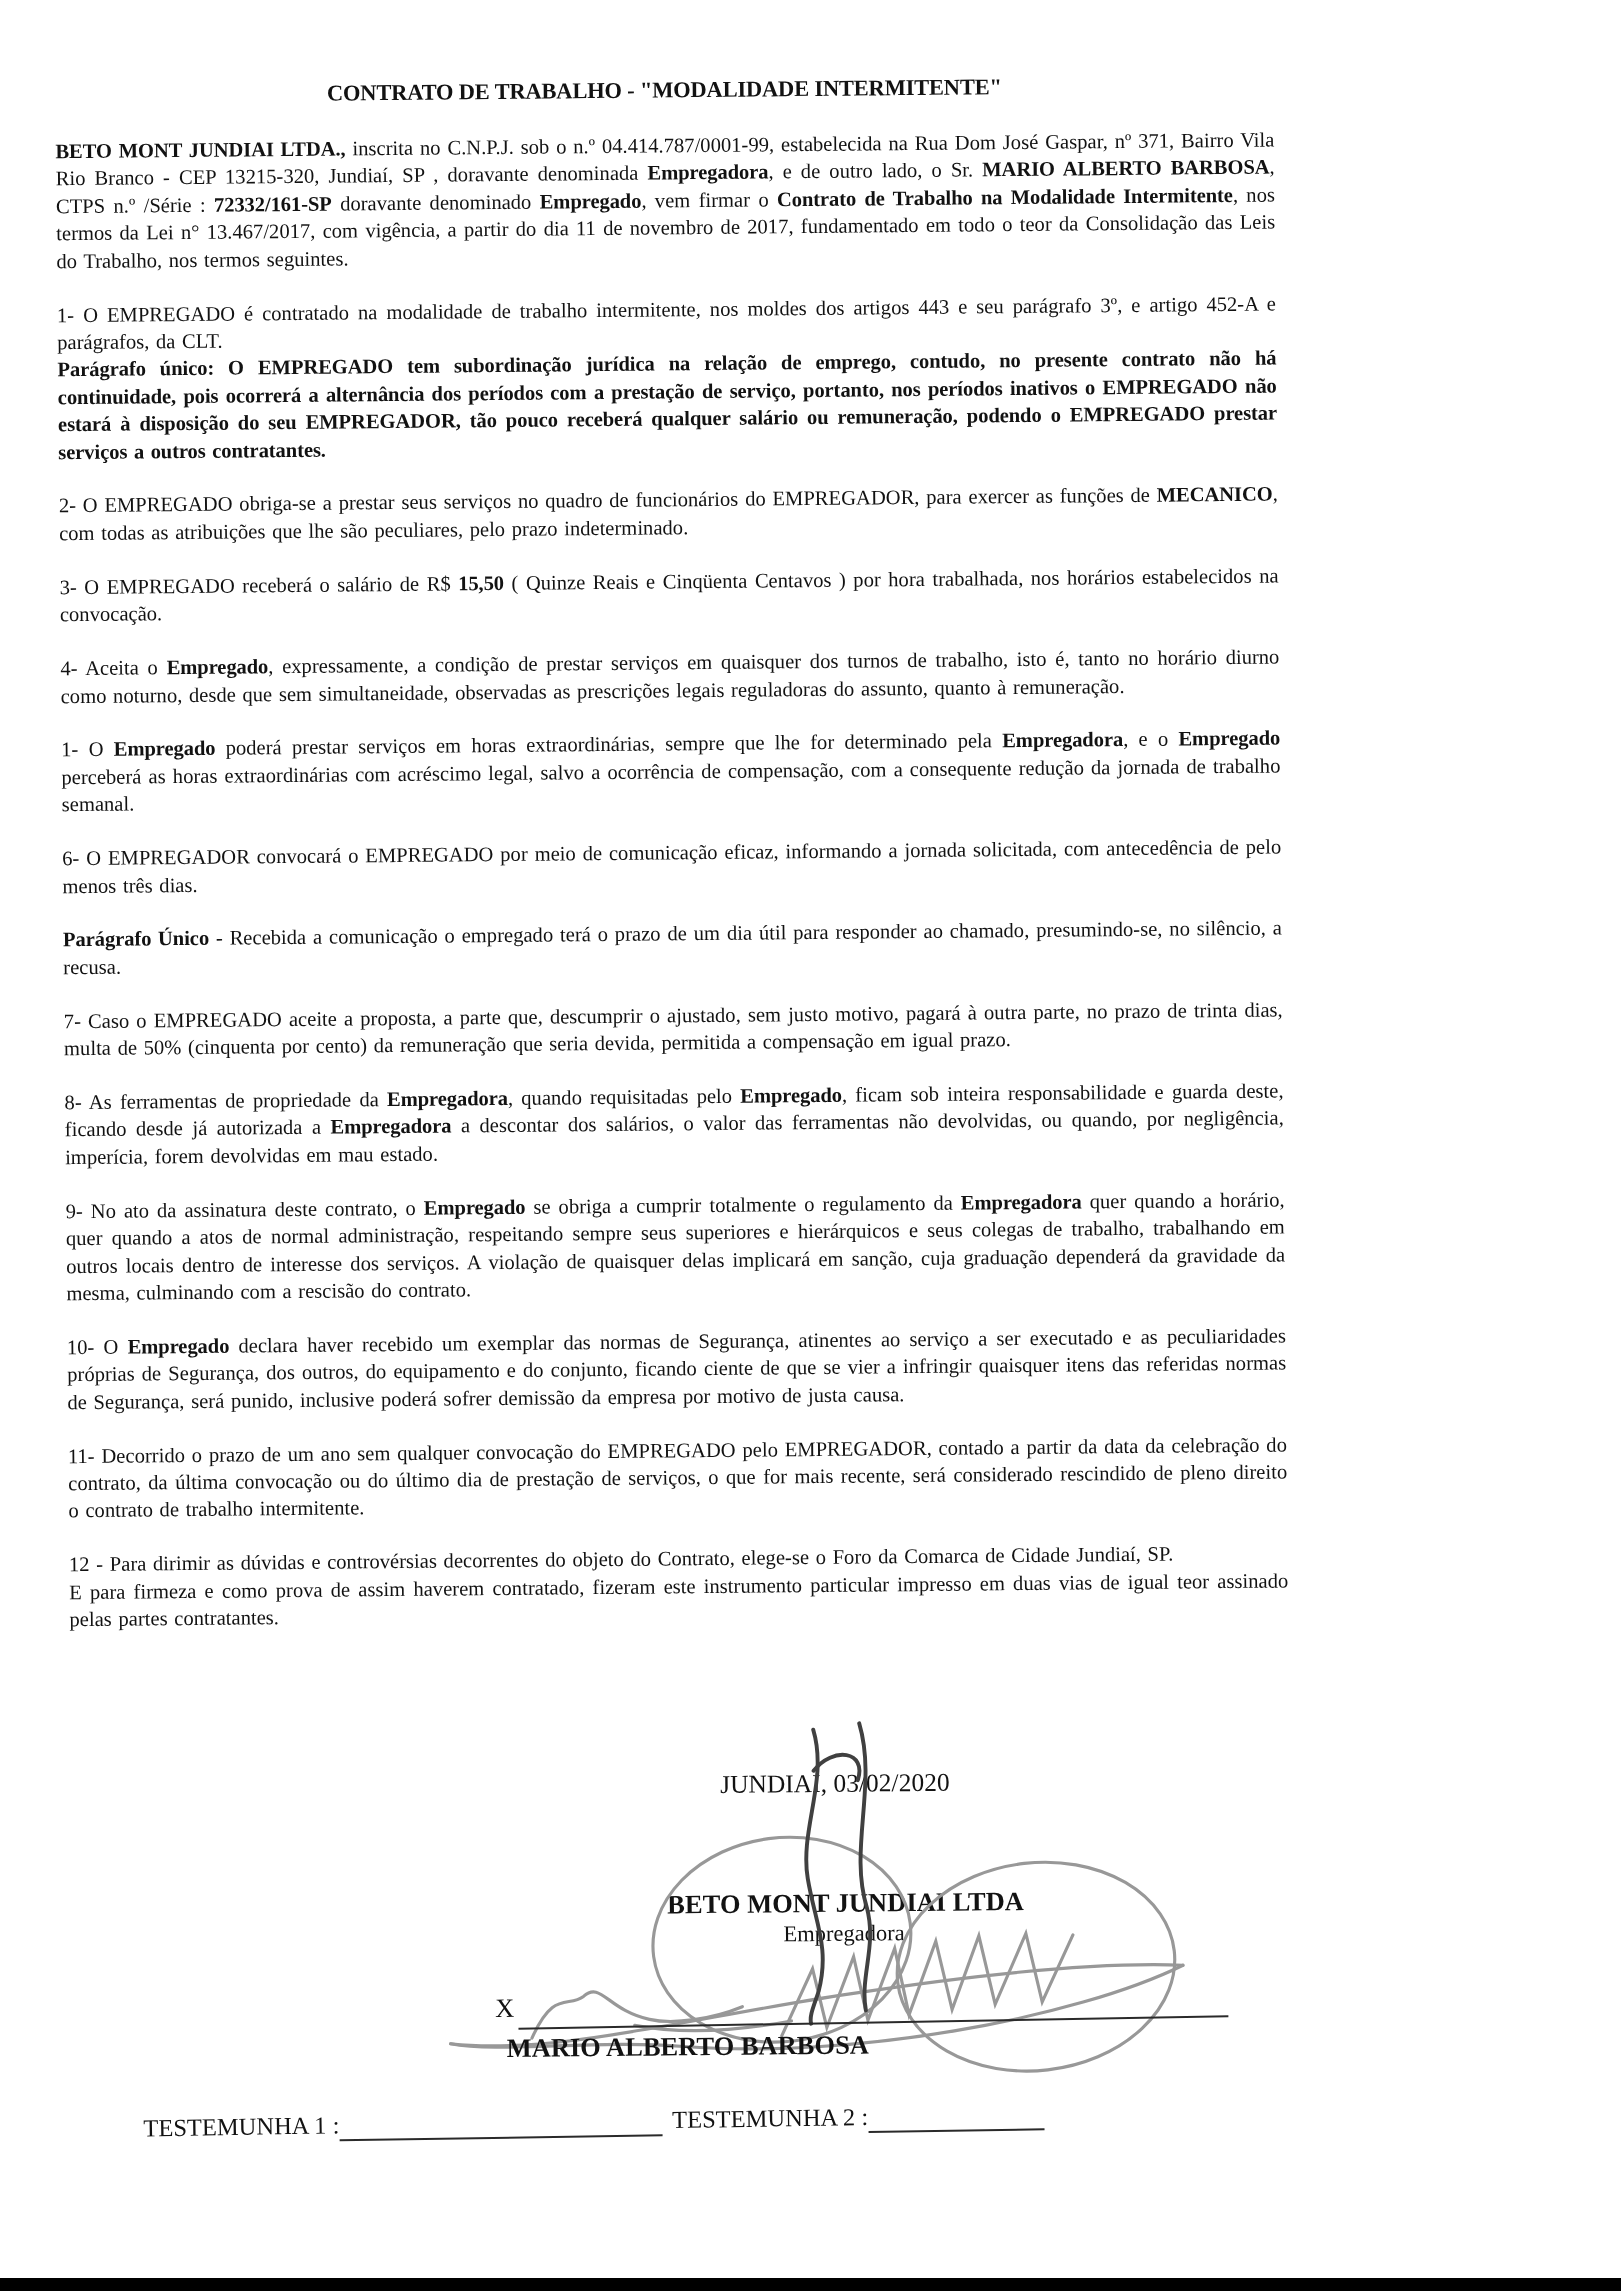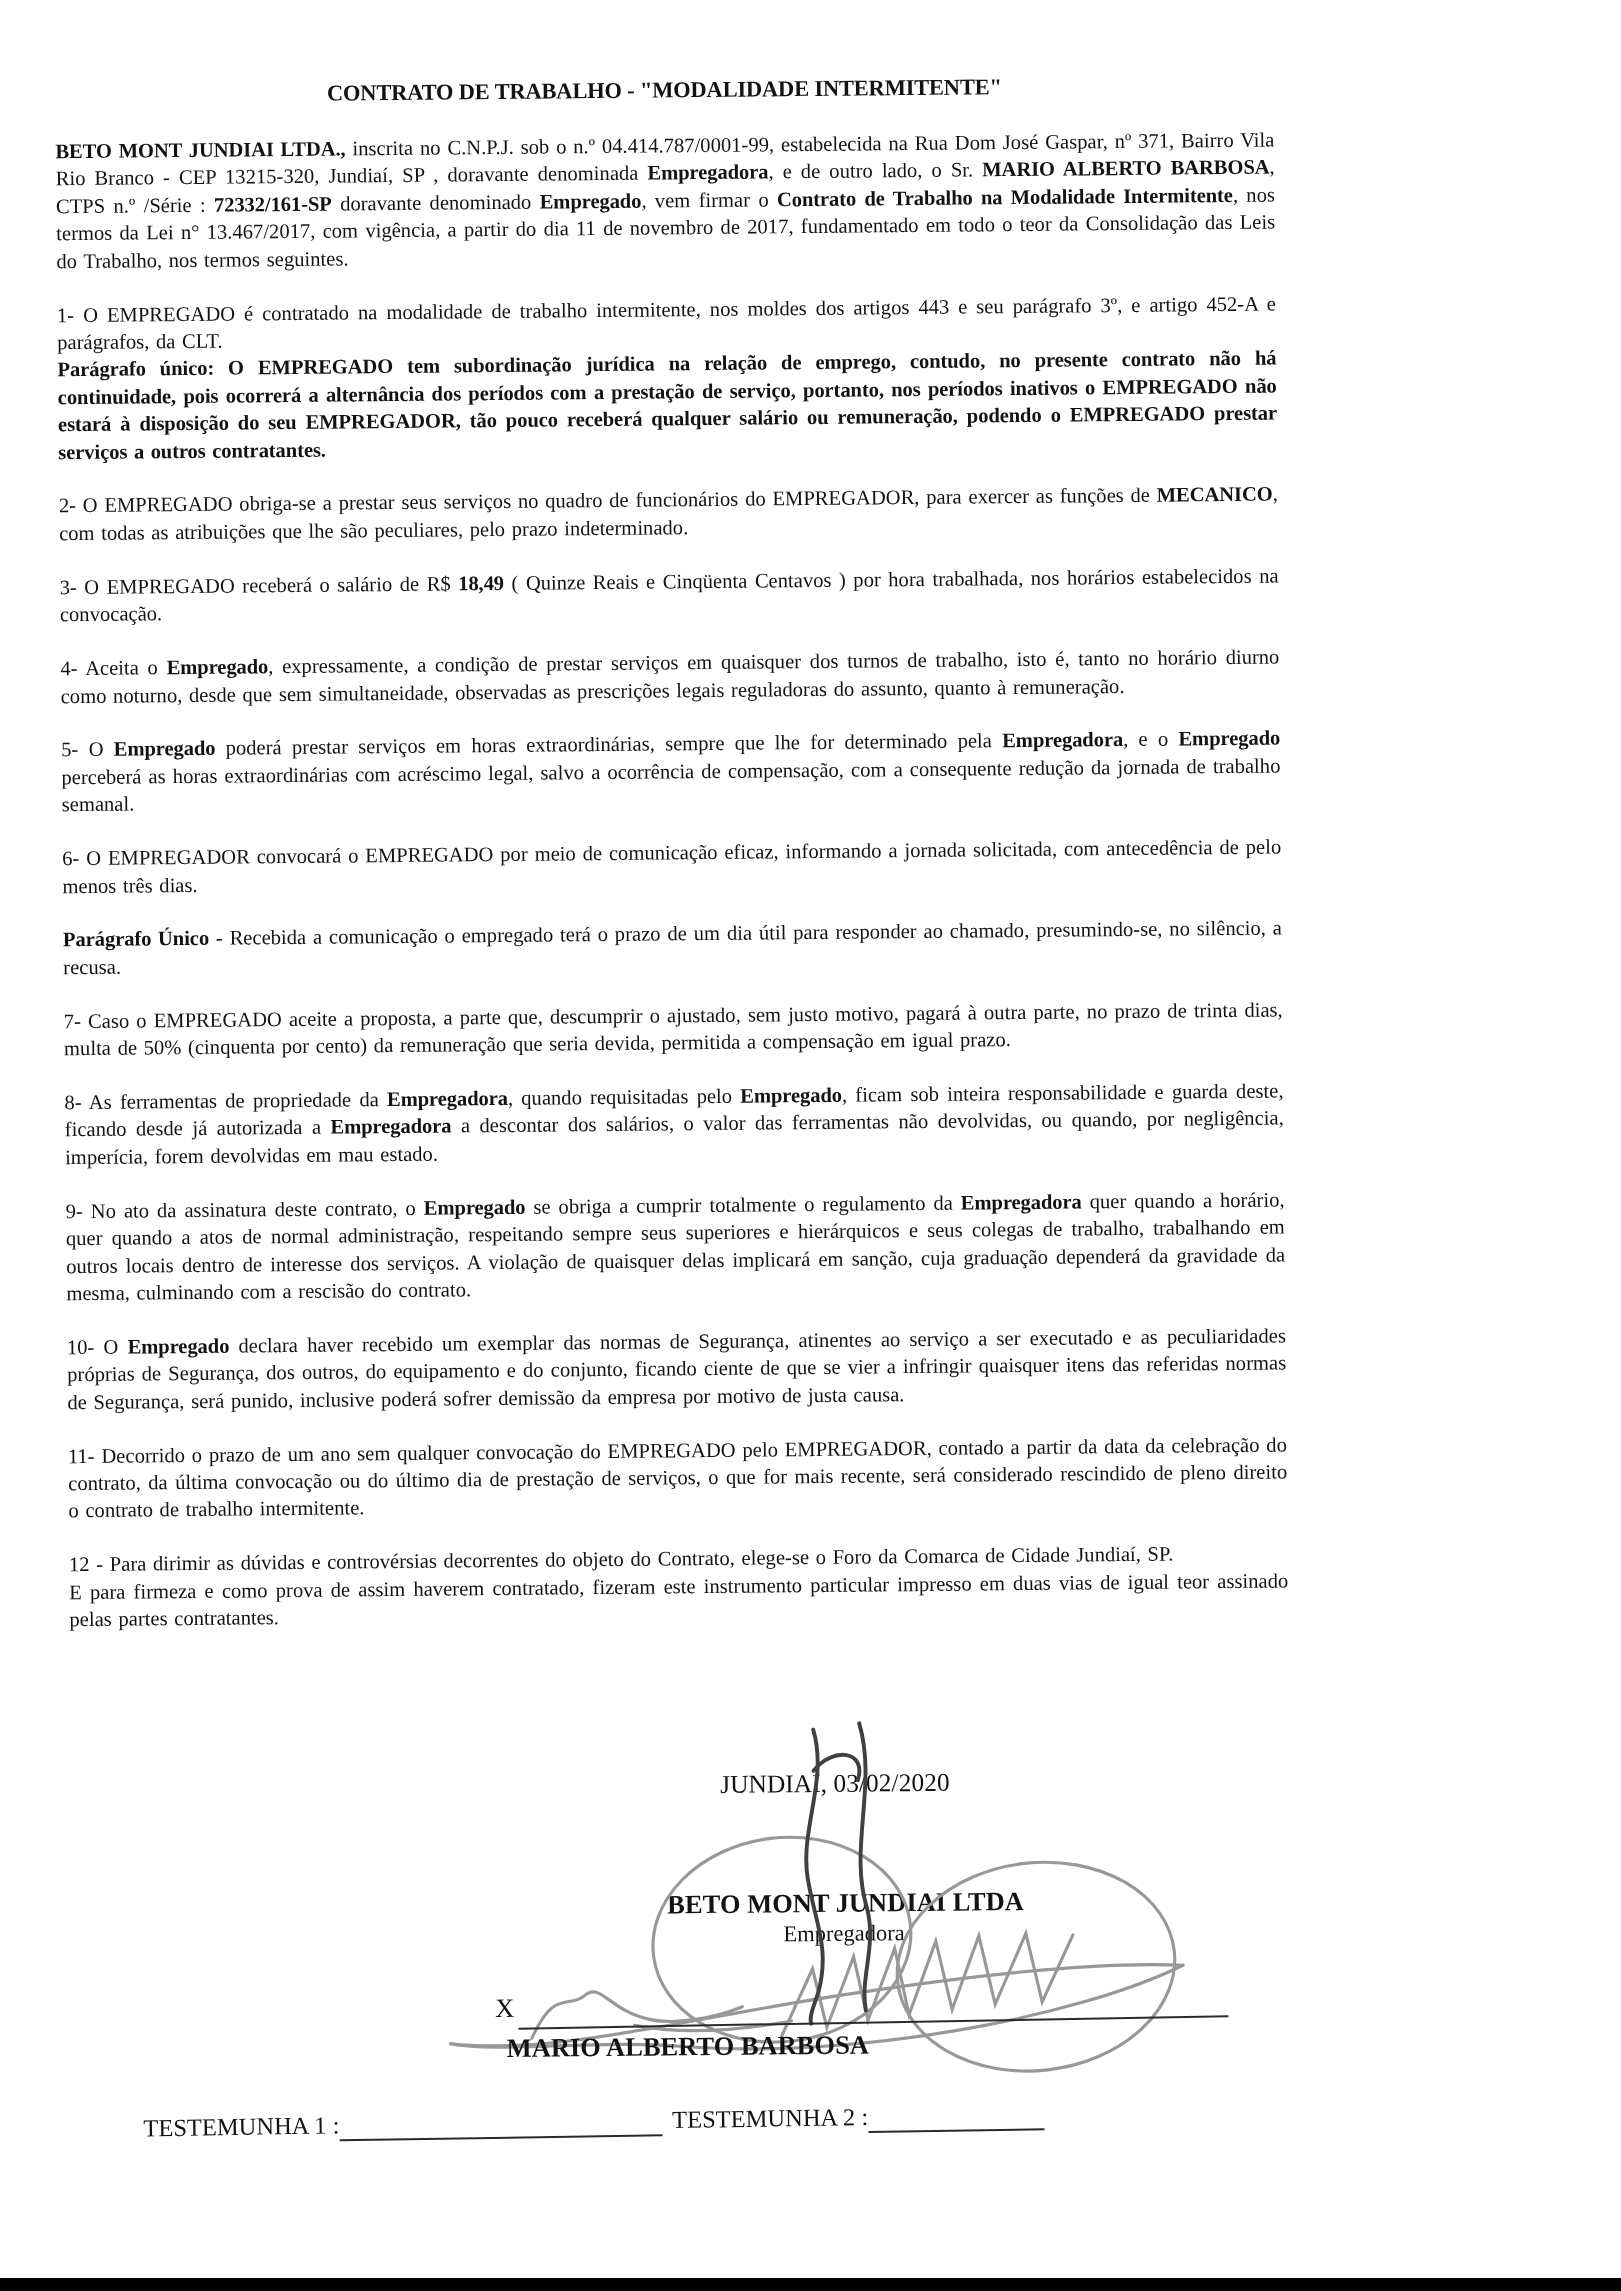--- a/index.html
+++ b/index.html
@@ -78,23 +78,23 @@
 <div class="page">
   <div class="sheet">
 
     <div class="text-flow">
       <h1 class="doc-title">CONTRATO DE TRABALHO - "MODALIDADE INTERMITENTE"</h1>
 
       <p class="para"><b>BETO MONT JUNDIAI  LTDA.,</b><span> inscrita no C.N.P.J. sob o n.º 04.414.787/0001-99,  estabelecida na Rua Dom José Gaspar, nº 371, Bairro Vila Rio Branco - CEP 13215-320, Jundiaí, SP ,  doravante denominada </span><b>Empregadora</b><span>, e de outro lado, o Sr. </span><b>MARIO ALBERTO BARBOSA</b><span>, CTPS  n.º /Série : </span><b>72332/161-SP</b><span> doravante denominado </span><b>Empregado</b><span>,  vem firmar o </span><b>Contrato de Trabalho na Modalidade Intermitente</b><span>, nos termos da Lei n° 13.467/2017, com vigência, a partir do dia 11 de novembro de 2017, fundamentado em todo o teor da Consolidação das Leis do Trabalho, nos termos seguintes.</span></p>
       <p class="para tight"><span>1- O EMPREGADO é contratado na modalidade de trabalho intermitente, nos moldes dos artigos 443 e seu parágrafo 3º, e artigo 452-A e parágrafos, da CLT.</span></p>
       <p class="para"><b>Parágrafo único: O EMPREGADO tem subordinação jurídica na relação de emprego, contudo, no presente contrato não há continuidade, pois ocorrerá a alternância dos períodos com a prestação de serviço, portanto, nos períodos inativos o EMPREGADO não estará à disposição do seu EMPREGADOR, tão pouco receberá qualquer salário ou remuneração, podendo o EMPREGADO prestar serviços a outros contratantes.</b></p>
       <p class="para"><span>2- O EMPREGADO obriga-se a prestar seus serviços no quadro de funcionários do EMPREGADOR, para exercer as funções de </span><b>MECANICO</b><span>, com todas as atribuições que lhe são peculiares, pelo prazo indeterminado.</span></p>
-      <p class="para"><span>3- O EMPREGADO receberá o salário de R$ </span><b>18,49</b><span> ( Quinze Reais  e Cinqüenta  Centavos  ) por hora trabalhada, nos horários estabelecidos na convocação.</span></p>
+      <p class="para"><span>3- O EMPREGADO receberá o salário de R$ </span><b>15,50</b><span> ( Quinze Reais  e Cinqüenta  Centavos  ) por hora trabalhada, nos horários estabelecidos na convocação.</span></p>
       <p class="para"><span>4- Aceita o </span><b>Empregado</b><span>, expressamente, a condição de prestar serviços em quaisquer dos turnos de trabalho, isto é, tanto no horário diurno como noturno, desde que sem simultaneidade, observadas as prescrições legais reguladoras do assunto, quanto à remuneração.</span></p>
-      <p class="para"><span>5- O </span><b>Empregado</b><span> poderá prestar serviços em horas extraordinárias, sempre que lhe for determinado pela </span><b>Empregadora</b><span>, e o </span><b>Empregado</b><span> perceberá as horas extraordinárias com acréscimo legal, salvo a ocorrência de compensação, com a consequente redução da jornada de trabalho semanal.</span></p>
+      <p class="para"><span>1- O </span><b>Empregado</b><span> poderá prestar serviços em horas extraordinárias, sempre que lhe for determinado pela </span><b>Empregadora</b><span>, e o </span><b>Empregado</b><span> perceberá as horas extraordinárias com acréscimo legal, salvo a ocorrência de compensação, com a consequente redução da jornada de trabalho semanal.</span></p>
       <p class="para"><span>6- O EMPREGADOR convocará o EMPREGADO por meio de comunicação eficaz, informando a jornada solicitada, com antecedência de pelo menos três dias.</span></p>
       <p class="para"><b>Parágrafo Único</b><span> - Recebida a comunicação o empregado terá o prazo de um dia útil para responder ao chamado, presumindo-se, no silêncio, a recusa.</span></p>
       <p class="para"><span>7- Caso o EMPREGADO aceite a proposta, a parte que, descumprir o ajustado,  sem justo motivo, pagará à outra parte, no prazo de trinta dias, multa de 50% (cinquenta por cento) da remuneração que seria devida, permitida a compensação em igual prazo.</span></p>
       <p class="para"><span>8- As ferramentas de propriedade da </span><b>Empregadora</b><span>, quando requisitadas pelo </span><b>Empregado</b><span>, ficam sob inteira responsabilidade e guarda deste, ficando desde já autorizada a </span><b>Empregadora</b><span> a descontar dos salários, o valor das ferramentas não devolvidas, ou quando, por negligência, imperícia, forem devolvidas em mau estado.</span></p>
       <p class="para"><span>9- No ato da assinatura deste contrato, o </span><b>Empregado</b><span> se obriga a cumprir totalmente o regulamento da </span><b>Empregadora</b><span> quer quando a horário, quer quando a atos de normal administração, respeitando sempre seus superiores e hierárquicos e seus colegas de trabalho, trabalhando em outros locais dentro de interesse dos serviços. A violação de quaisquer delas implicará em sanção, cuja graduação dependerá da gravidade da mesma, culminando com a rescisão do contrato.</span></p>
       <p class="para"><span>10- O </span><b>Empregado</b><span> declara haver recebido um exemplar das normas de Segurança, atinentes ao serviço a ser executado e as peculiaridades próprias de Segurança, dos outros, do equipamento e do conjunto, ficando ciente de que se vier a infringir quaisquer itens das referidas normas de Segurança, será punido, inclusive poderá sofrer demissão da empresa por motivo de justa causa.</span></p>
       <p class="para"><span>11- Decorrido o prazo de um ano sem qualquer convocação do EMPREGADO pelo EMPREGADOR, contado a partir da data da celebração do contrato, da última convocação ou do último dia de prestação de serviços, o que for mais recente, será considerado rescindido de pleno direito o contrato de trabalho intermitente.</span></p>
       <p class="para tight"><span>12 - Para dirimir as dúvidas e controvérsias decorrentes do objeto do Contrato, elege-se o Foro da Comarca de Cidade Jundiaí, SP.</span></p>
       <p class="para tight"><span>E para firmeza e como prova de assim haverem contratado, fizeram este instrumento particular impresso em duas vias de igual teor assinado pelas partes contratantes.</span></p>
     </div>

